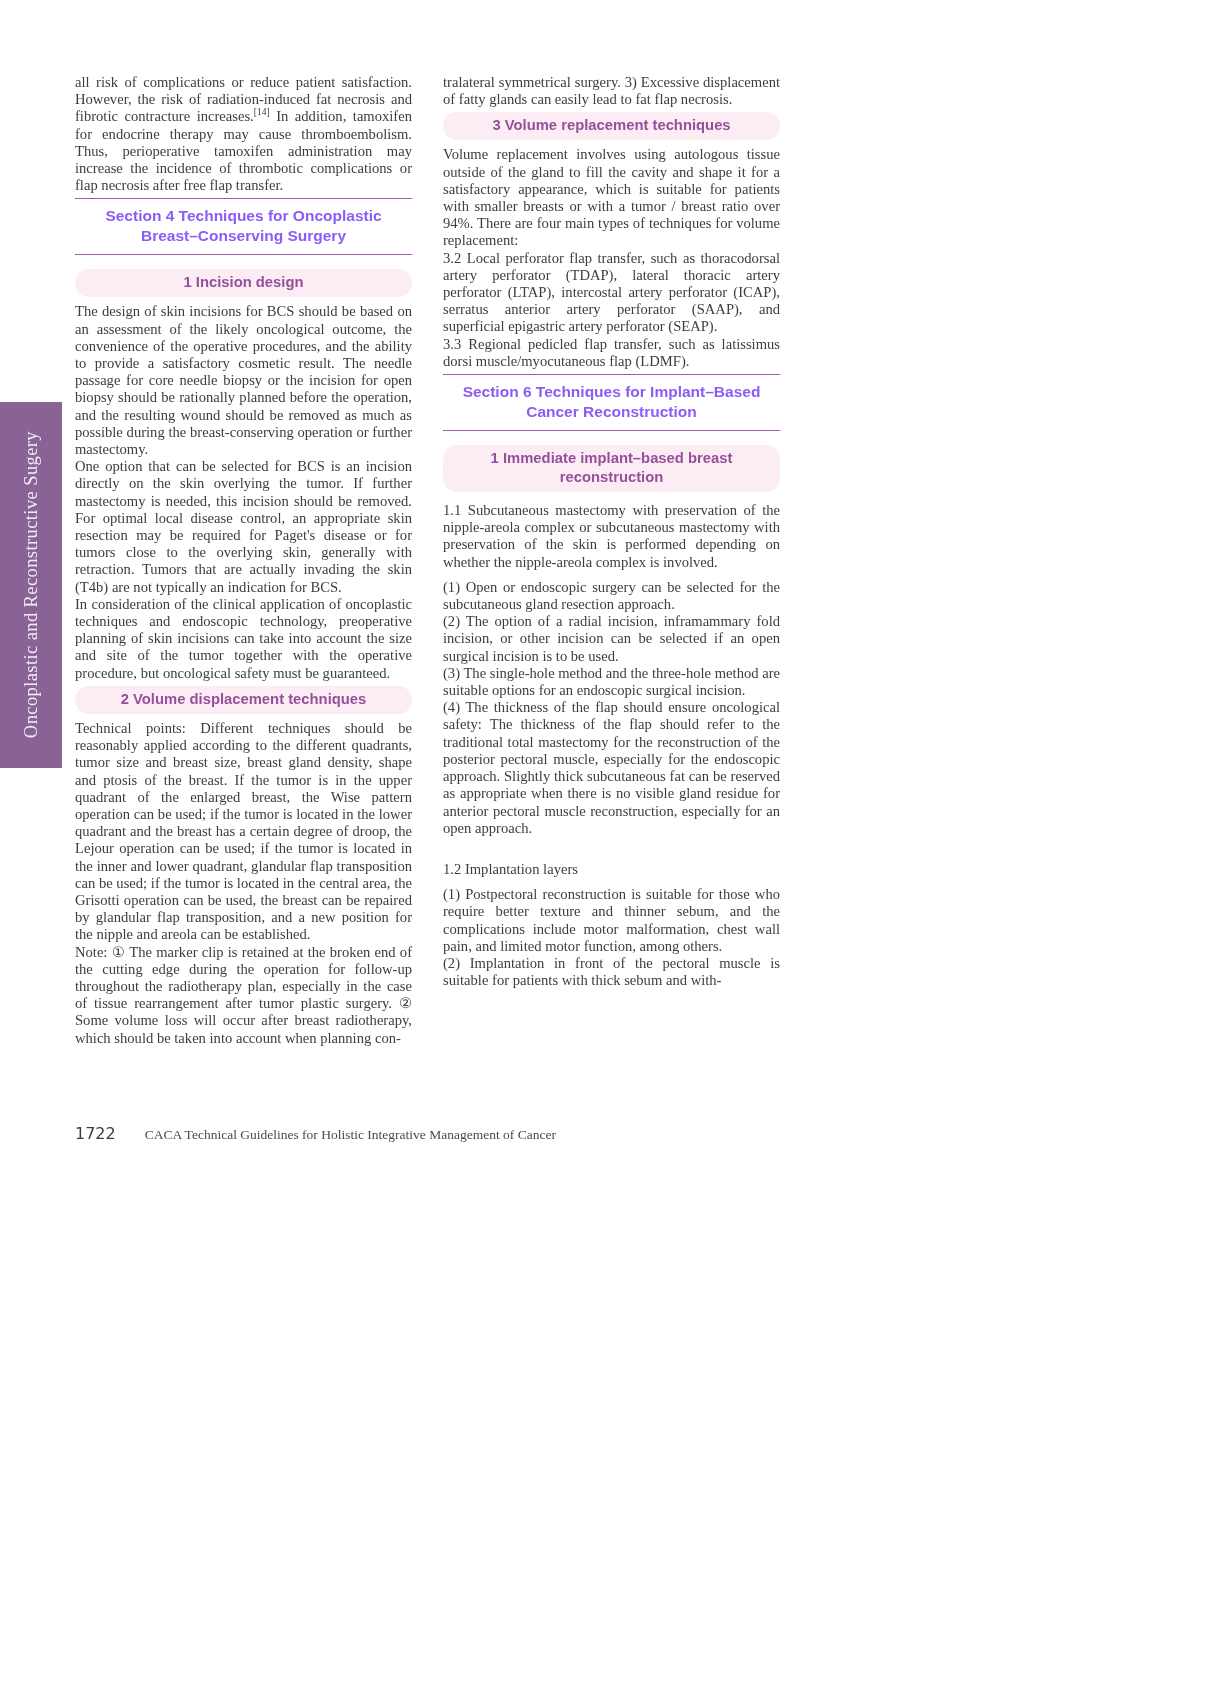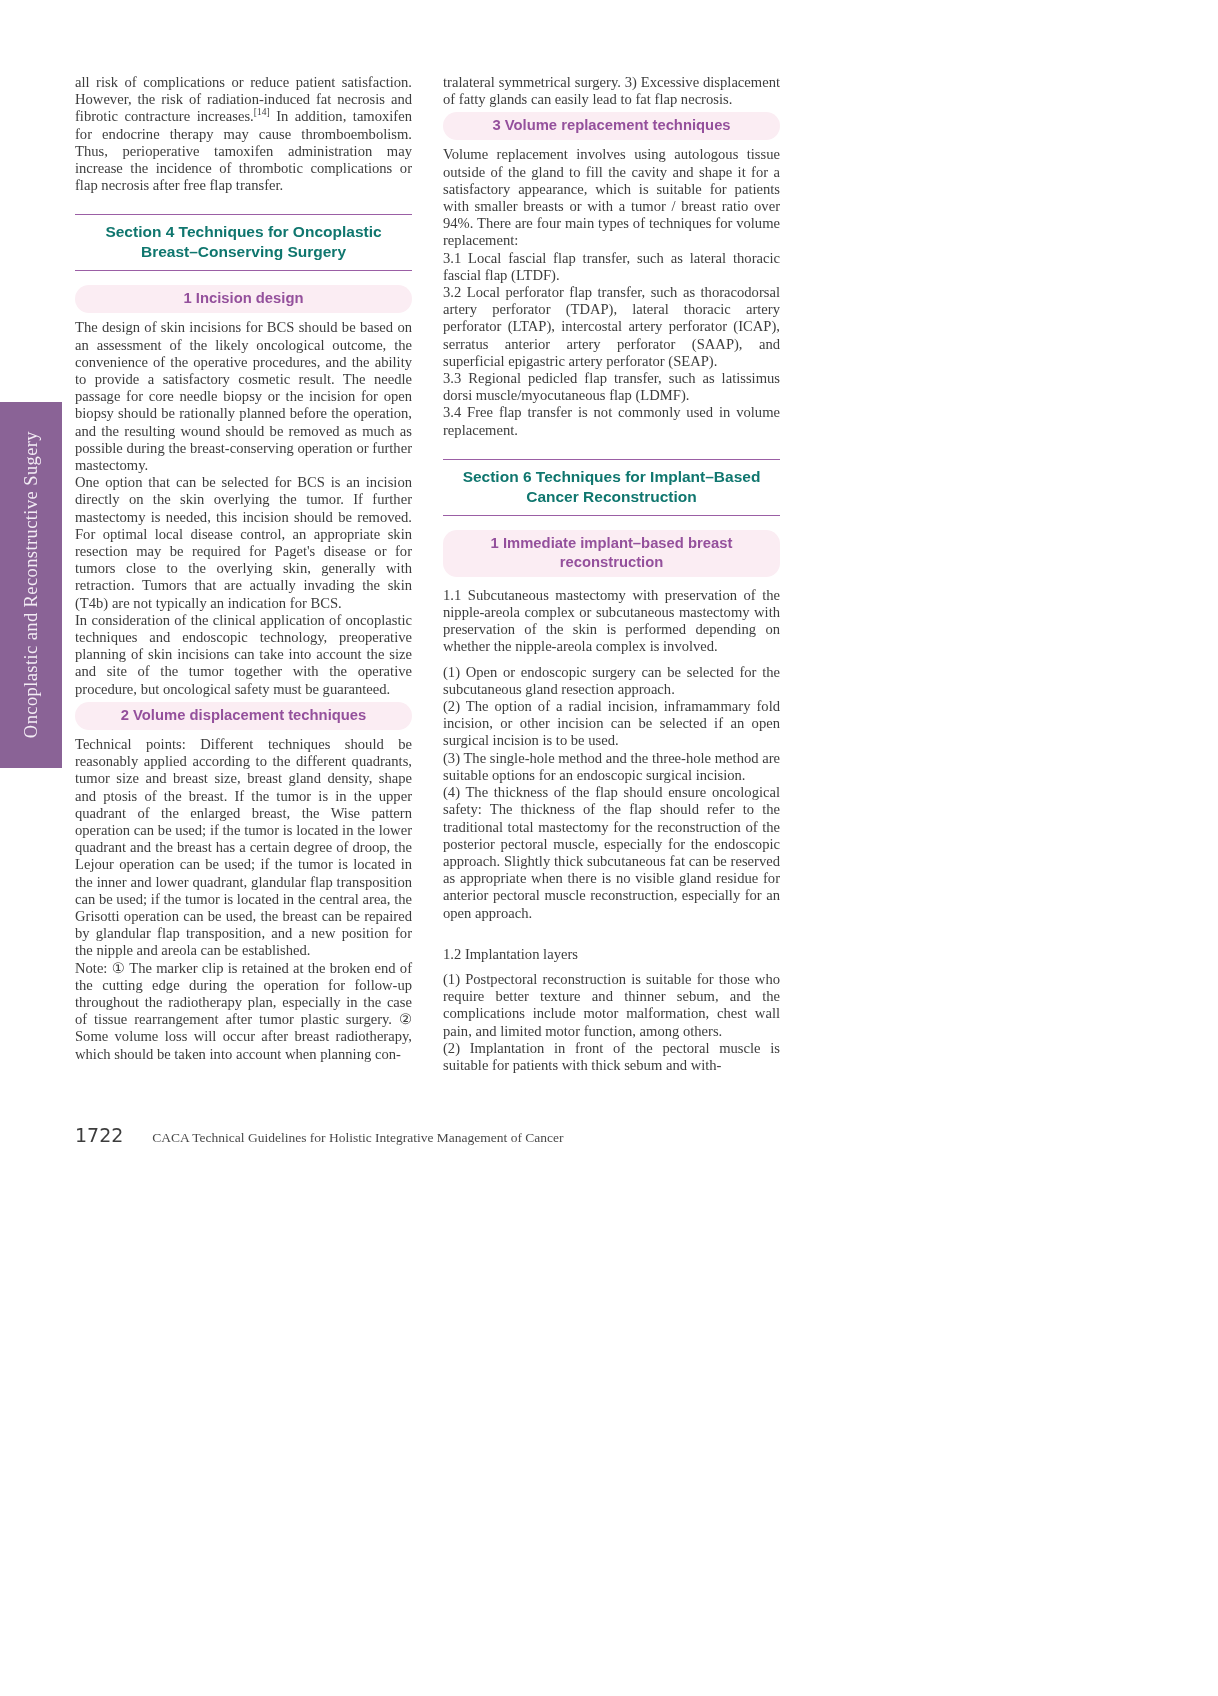--- a/index.html
+++ b/index.html
@@ -33,26 +33,26 @@
     text-align:justify;
   }
   .col-left{left:75px;}
   .col-right{left:443px;}
   .col p{margin:0;padding:0;}
   .col p.gap-top{margin-top:8px;}
   .col p.gap-both{margin-top:24px;margin-bottom:8px;}
   sup{font-size:9.5px;line-height:0;}
   
   .section-head{
-    margin:20px 0 14px 0;
+    margin:4px 0 14px 0;
     border-top:1px solid #9b5fa5;
     border-bottom:1px solid #9b5fa5;
     padding:7px 0 8px 0;
     text-align:center;
-    color:#0f766e;
+    color:#8b5cf6;
     font-family:"Liberation Sans","DejaVu Sans",sans-serif;
     font-weight:bold;
     font-size:15.5px;line-height:20px;
   }
   .section-head span{display:block;}
   
   .sub-head{
     margin:4px 0 6px 0;
     background:#fbedf3;
     padding:4px 0 5px 0;
@@ -66,21 +66,21 @@
   .sub-head.two-line{margin-bottom:10px;}
   .sub-head span{display:block;}
   
   .footer{
     position:absolute;left:75px;top:1124px;
     font-size:13.5px;color:#4a4a4a;
     white-space:nowrap;
   }
   .footer .pagenum{
     font-family:"DejaVu Sans","Liberation Sans",sans-serif;
-    font-size:19px;color:#3d3d3d;
+    font-size:16px;color:#3d3d3d;
     display:inline-block;margin-right:29px;
   }
   .footer .booktitle{
     font-family:"Liberation Serif","DejaVu Serif",serif;
   }
 </style>
 </head>
 <body>
 
 <div class="page">
@@ -117,24 +117,22 @@
 
   <div class="col col-right">
 
     <p>tralateral symmetrical surgery. 3) Excessive displacement of fatty glands can easily lead to fat flap necrosis.</p>
 
     <div class="sub-head">
       <span>3 Volume replacement techniques</span>
     </div>
 
     <p>Volume replacement involves using autologous tissue outside of the gland to fill the cavity and shape it for a satisfactory appearance, which is suitable for patients with smaller breasts or with a tumor / breast ratio over 94%. There are four main types of techniques for volume replacement:</p>
-    <p>3.1 Local fascial flap transfer, such as lateral thoracic fascial flap (LTDF).</p>
     <p>3.2 Local perforator flap transfer, such as thoracodorsal artery perforator (TDAP), lateral thoracic artery perforator (LTAP), intercostal artery perforator (ICAP), serratus anterior artery perforator (SAAP), and superficial epigastric artery perforator (SEAP).</p>
     <p>3.3 Regional pedicled flap transfer, such as latissimus dorsi muscle/myocutaneous flap (LDMF).</p>
-    <p>3.4 Free flap transfer is not commonly used in volume replacement.</p>
 
     <div class="section-head">
       <span>Section 6 Techniques for Implant–Based</span>
       <span>Cancer Reconstruction</span>
     </div>
 
     <div class="sub-head after-section two-line">
       <span>1 Immediate implant–based breast</span>
       <span>reconstruction</span>
     </div>

